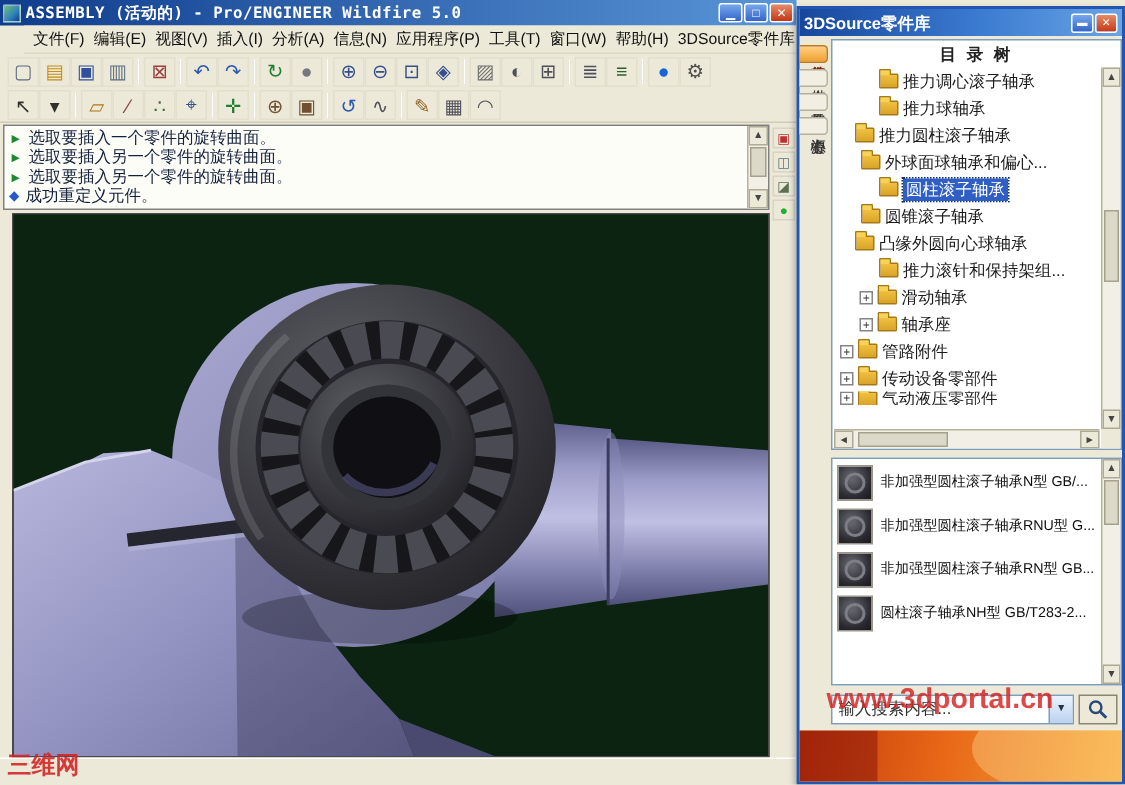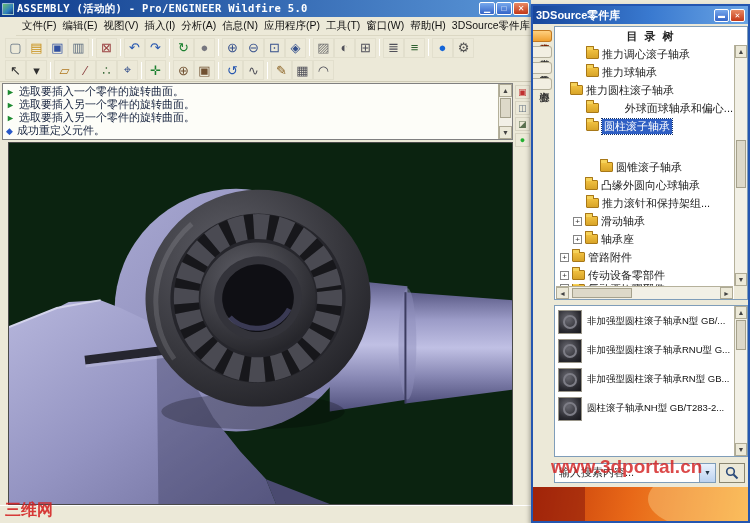--- a/index.html
+++ b/index.html
@@ -401,33 +401,33 @@
             <span class="tree-label">推力调心滚子轴承</span>
           </div>
           <div class="tree-row" style="padding-left: 30px;">
             <span class="folder"></span>
             <span class="tree-label">推力球轴承</span>
           </div>
           <div class="tree-row" style="padding-left: 14px;">
             <span class="folder"></span>
             <span class="tree-label">推力圆柱滚子轴承</span>
           </div>
-          <div class="tree-row" style="padding-left: 30px; justify-content: space-between;">
+          <div class="tree-row" style="padding-left: 18px;">
             <span class="folder"></span>
             <span class="tree-label">外球面球轴承和偏心...</span>
           </div>
           <div class="tree-row" style="padding-left: 30px;">
             <span class="folder"></span>
             <span class="tree-label selected">圆柱滚子轴承</span>
           </div>
-          <div class="tree-row" style="padding-left: 44px; margin-top: 23px;">
+          <div class="tree-row" style="padding-left: 18px;">
             <span class="folder"></span>
             <span class="tree-label">圆锥滚子轴承</span>
           </div>
-          <div class="tree-row" style="padding-left: 29px;">
+          <div class="tree-row" style="padding-left: 14px;">
             <span class="folder"></span>
             <span class="tree-label">凸缘外圆向心球轴承</span>
           </div>
           <div class="tree-row" style="padding-left: 30px;">
             <span class="folder"></span>
             <span class="tree-label">推力滚针和保持架组...</span>
           </div>
           <div class="tree-row" style="padding-left: 17px;">
             <span class="plus-box">+</span>
             <span class="folder"></span>

